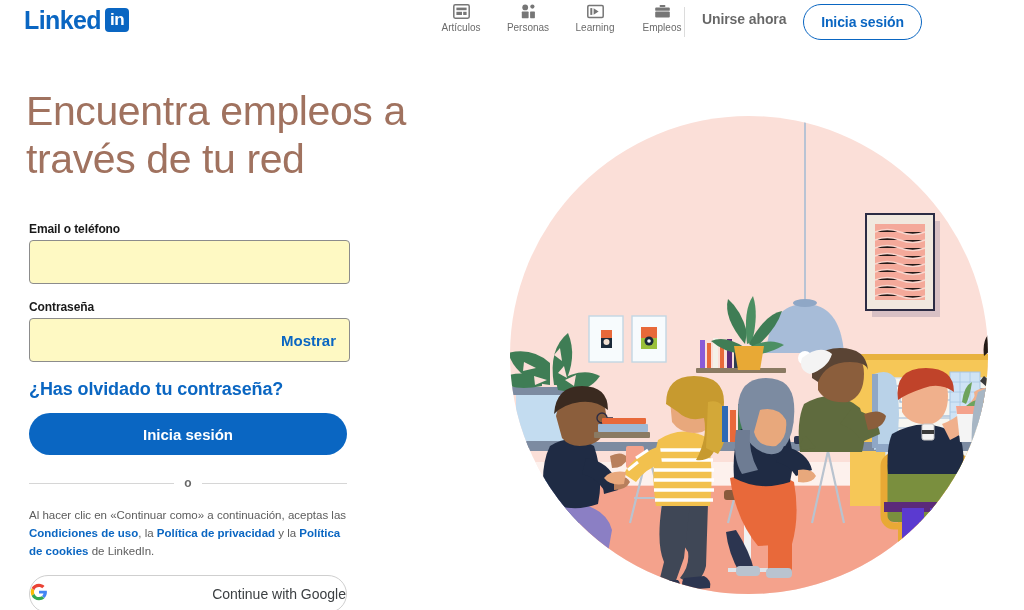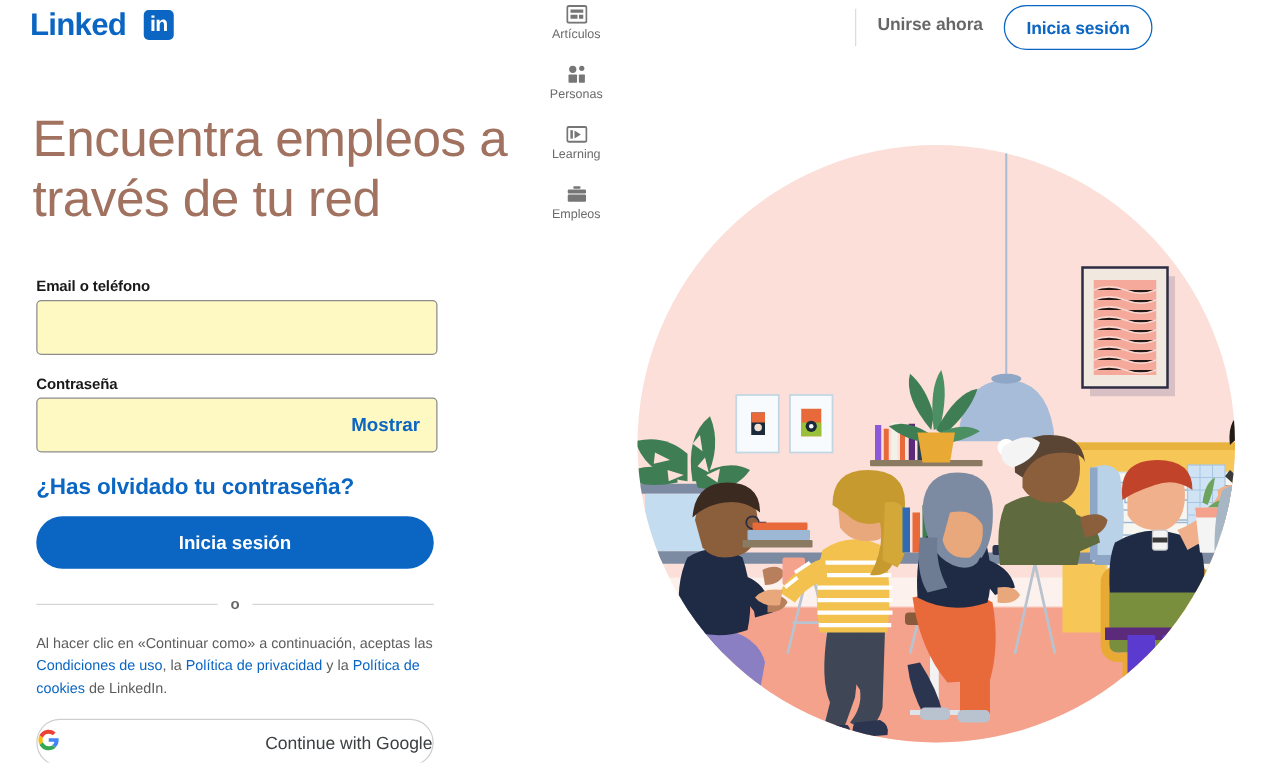--- a/index.html
+++ b/index.html
@@ -19,28 +19,28 @@
   .logo {
     position: absolute; left: 24px; top: 6px;
     display: flex; align-items: center; height: 28px;
   }
   .logo-word {
     font-size: 25px; font-weight: bold; letter-spacing: -0.6px;
     color: #0a66c2; line-height: 1;
   }
   .logo-box {
     width: 24px; height: 24px; background: #0a66c2; border-radius: 4px;
-    margin-left: 14px; color: #fff; font-size: 17px; font-weight: bold;
+    margin-left: 4px; color: #fff; font-size: 17px; font-weight: bold;
     display: flex; align-items: center; justify-content: center;
     line-height: 1; letter-spacing: -0.5px; padding-bottom: 1px;
   }
 
   .nav-icons {
     position: absolute; left: 436px; top: 2px;
-    display: flex; align-items: flex-start; gap: 17px; flex-direction: column;
+    display: flex; align-items: flex-start; gap: 17px;
   }
   .nav-item {
     width: 50px; display: flex; flex-direction: column;
     align-items: center; gap: 2px; cursor: pointer;
   }
   .nav-item .glyph { height: 18px; display: flex; align-items: center; justify-content: center; }
   .nav-item .lbl { font-size: 10px; color: #6b6b6b; white-space: nowrap; }
 
   .nav-divider {
     position: absolute; left: 684px; top: 7px;
@@ -101,21 +101,21 @@
   .or-row {
     margin-top: 21px; width: 318px; display: flex; align-items: center; gap: 10px;
   }
   .or-row .line { flex: 1; height: 1px; background: #d6d6d6; }
   .or-row .or { font-size: 12px; font-weight: bold; color: #00000099; }
 
   .legal {
     margin-top: 17px; width: 322px; font-size: 11.5px; line-height: 1.55;
     color: #5c5c5c;
   }
-  .legal a { color: #0a66c2; font-weight: normal; text-decoration: none; }
+  .legal a { color: #0a66c2; font-weight: bold; text-decoration: none; }
 
   .google-btn {
     margin-top: 15px; width: 318px; height: 38px; border: 1px solid #cfcfcf;
     border-radius: 22px; background: #fff; display: flex; align-items: center;
     justify-content: space-between; gap: 11px; cursor: pointer;
   }
   .google-btn .gtxt { font-size: 14px; color: #3c4043; }
 
   
   .illus { position: absolute; left: 498px; top: 100px; width: 526px; height: 510px; }

